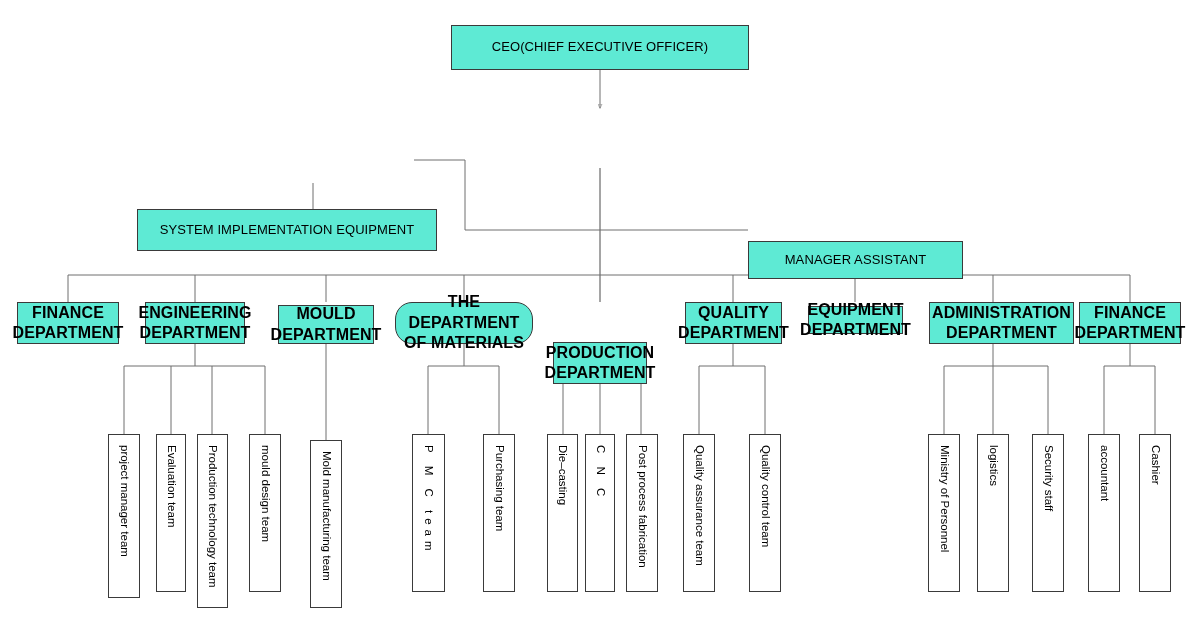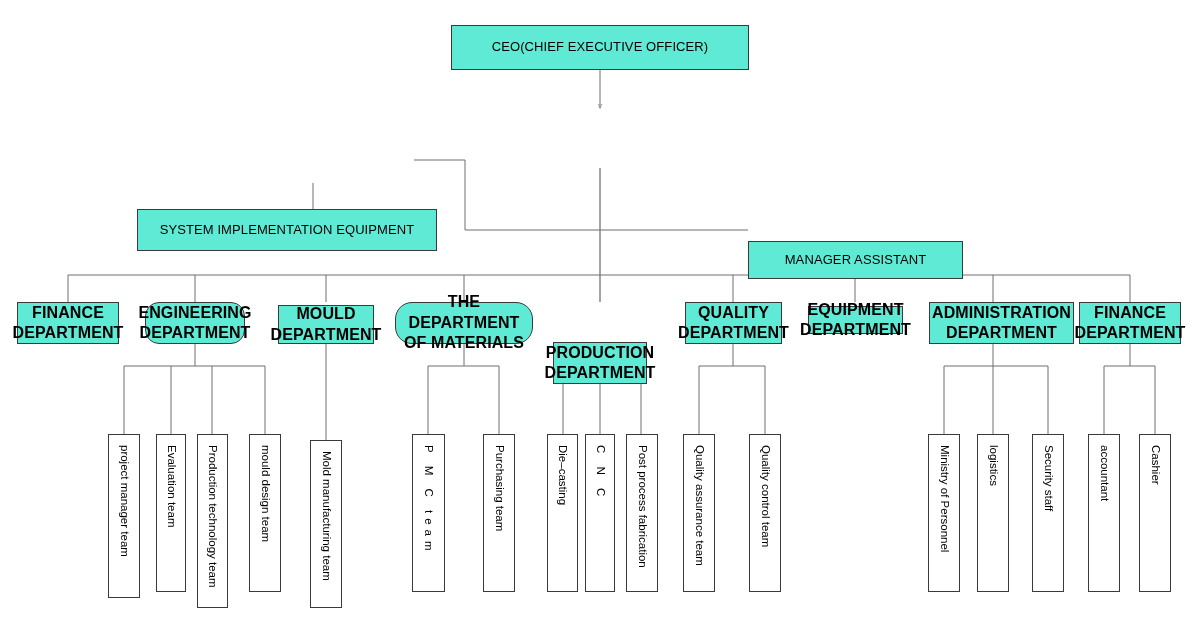--- a/index.html
+++ b/index.html
@@ -100,21 +100,21 @@
   </div>
 
   <div class="box top-box" style="left:748px;top:206px;width:215px;height:38px;margin-top:35px;">
     <span class="lbl">MANAGER ASSISTANT</span>
   </div>
 
   <div class="box dept-box" style="left:17px;top:302px;width:102px;height:42px;">
     <span class="lbl">FINANCE
 DEPARTMENT</span>
   </div>
-  <div class="box dept-box" style="left:145px;top:302px;width:100px;height:42px;border-radius:14px;">
+  <div class="box dept-box" style="left:145px;top:302px;width:100px;height:42px;">
     <span class="lbl">ENGINEERING
 DEPARTMENT</span>
   </div>
   <div class="box dept-box" style="left:278px;top:305px;width:96px;height:39px;">
     <span class="lbl">MOULD
 DEPARTMENT</span>
   </div>
   <div class="box dept-box" style="left:395px;top:302px;width:138px;height:42px;border-radius:17px;">
     <span class="lbl">THE DEPARTMENT
 OF MATERIALS</span>

